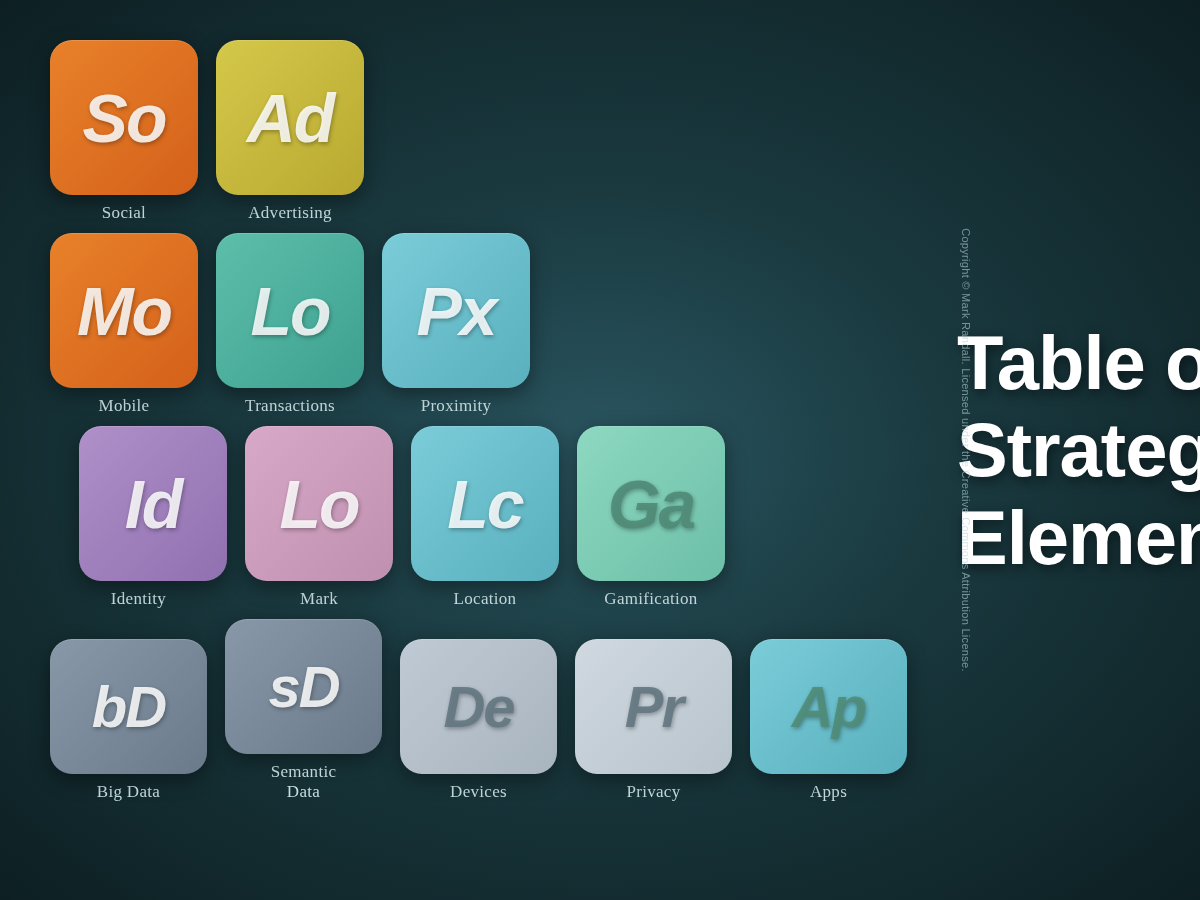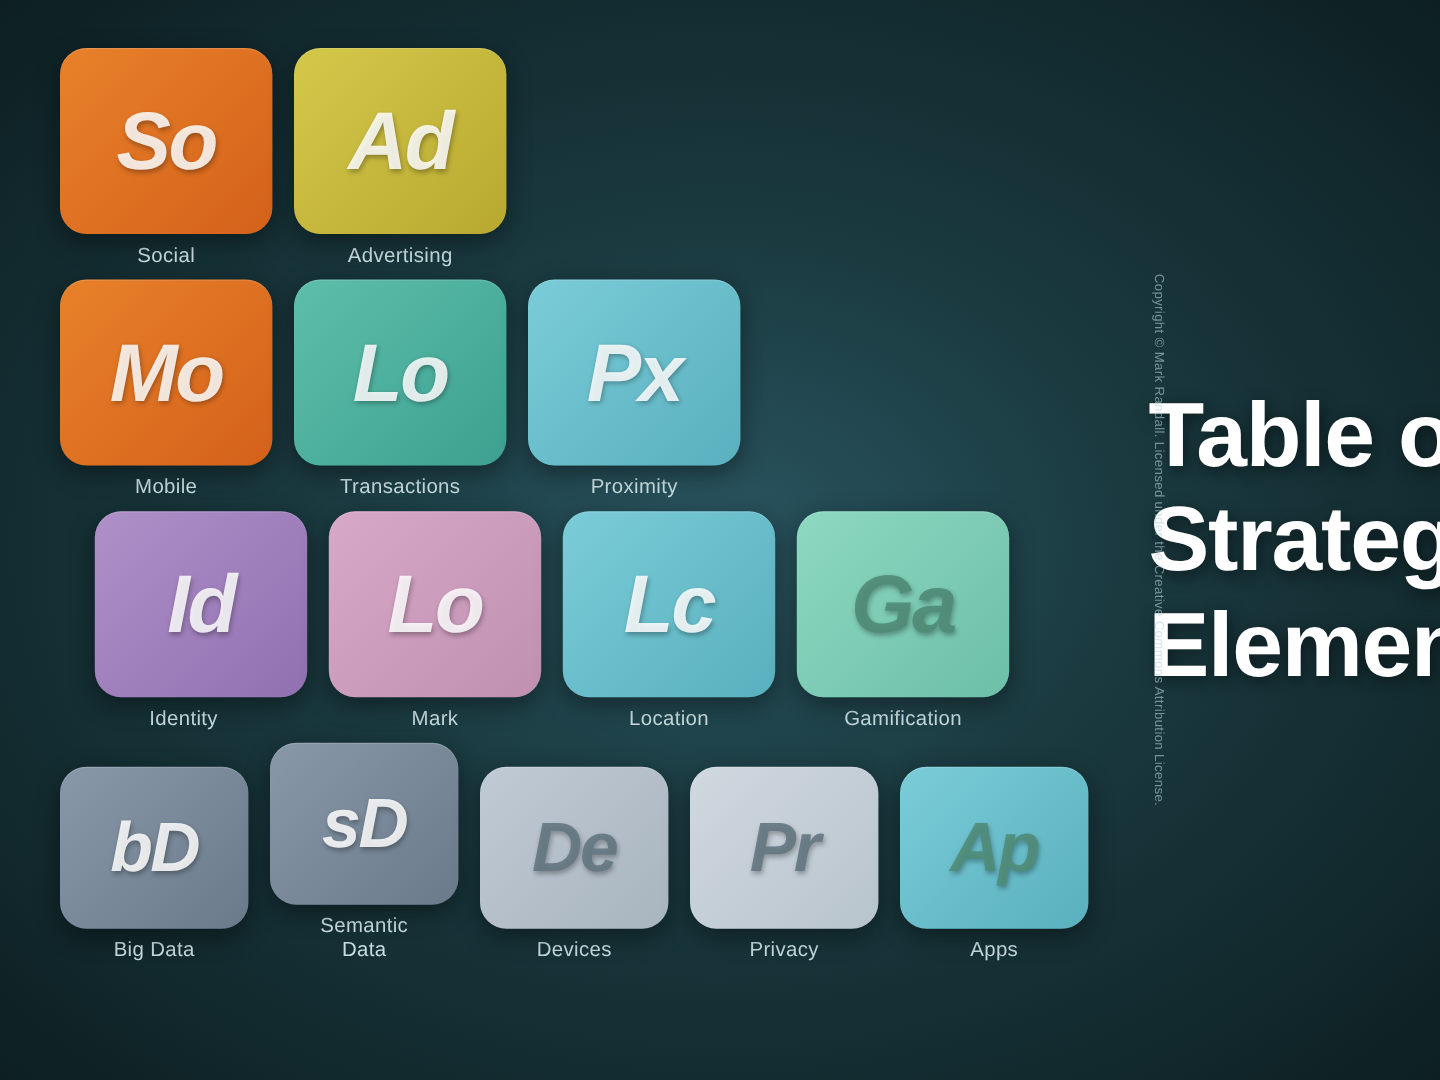--- a/index.html
+++ b/index.html
@@ -35,21 +35,21 @@
     }
 
     .tile-wrapper {
       display: flex;
       flex-direction: column;
       align-items: center;
       gap: 8px;
     }
 
     .tile {
-      width: 177px;
+      width: 148px;
       height: 155px;
       border-radius: 22px;
       display: flex;
       align-items: center;
       justify-content: center;
       cursor: pointer;
       position: relative;
       box-shadow: 0 6px 20px rgba(0,0,0,0.4), inset 0 1px 0 rgba(255,255,255,0.15);
     }
 
@@ -61,20 +61,21 @@
       font-style: italic;
       letter-spacing: -2px;
     }
 
     .tile-label {
       color: #c8dde0;
       font-size: 17px;
       text-align: center;
       font-weight: 300;
       letter-spacing: 0.3px;
+      font-family: Liberation Serif, serif;
     }
 
     
     .tile-social { background: linear-gradient(135deg, #e8812a, #d4611a); }
     .tile-advertising { background: linear-gradient(135deg, #d4c84a, #b8a830); }
 
     
     .tile-mobile { background: linear-gradient(135deg, #e8812a, #d4611a); }
     .tile-transactions { background: linear-gradient(135deg, #5dbfaa, #3da090); }
     .tile-proximity { background: linear-gradient(135deg, #7accd8, #5ab0be); }

